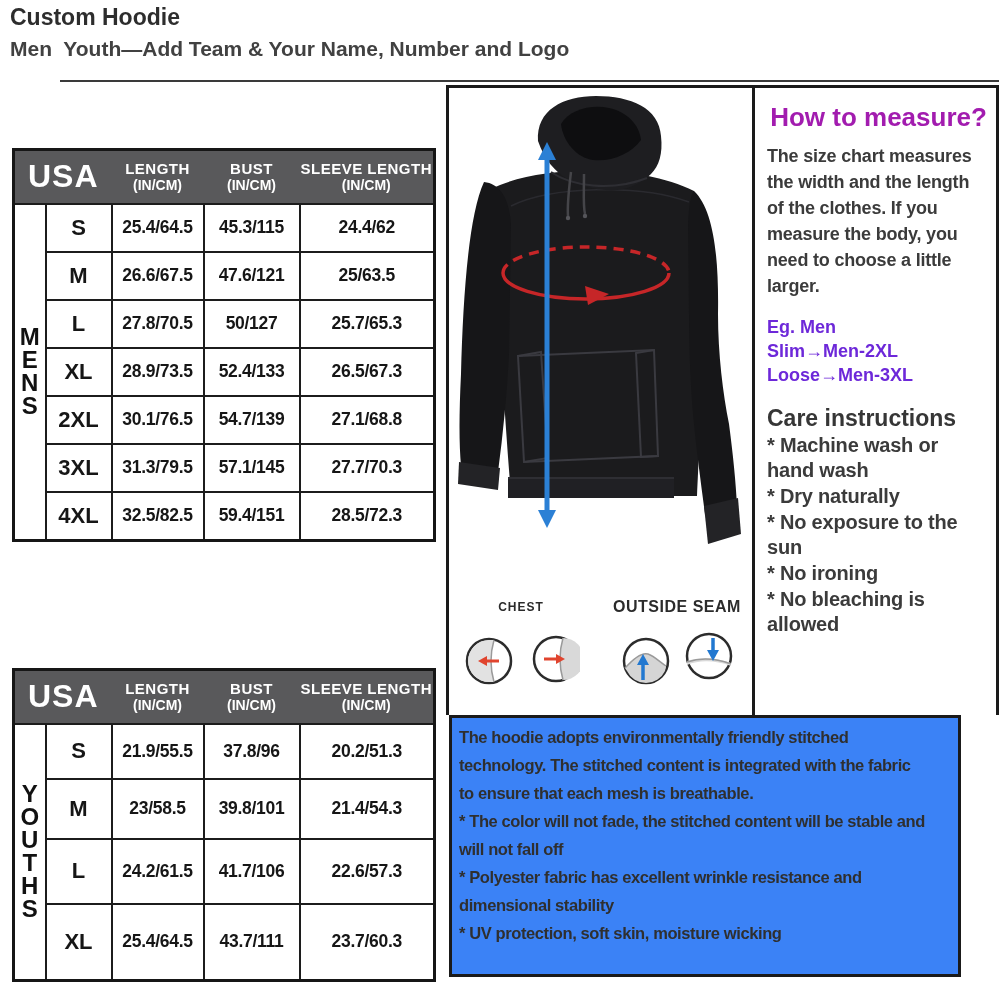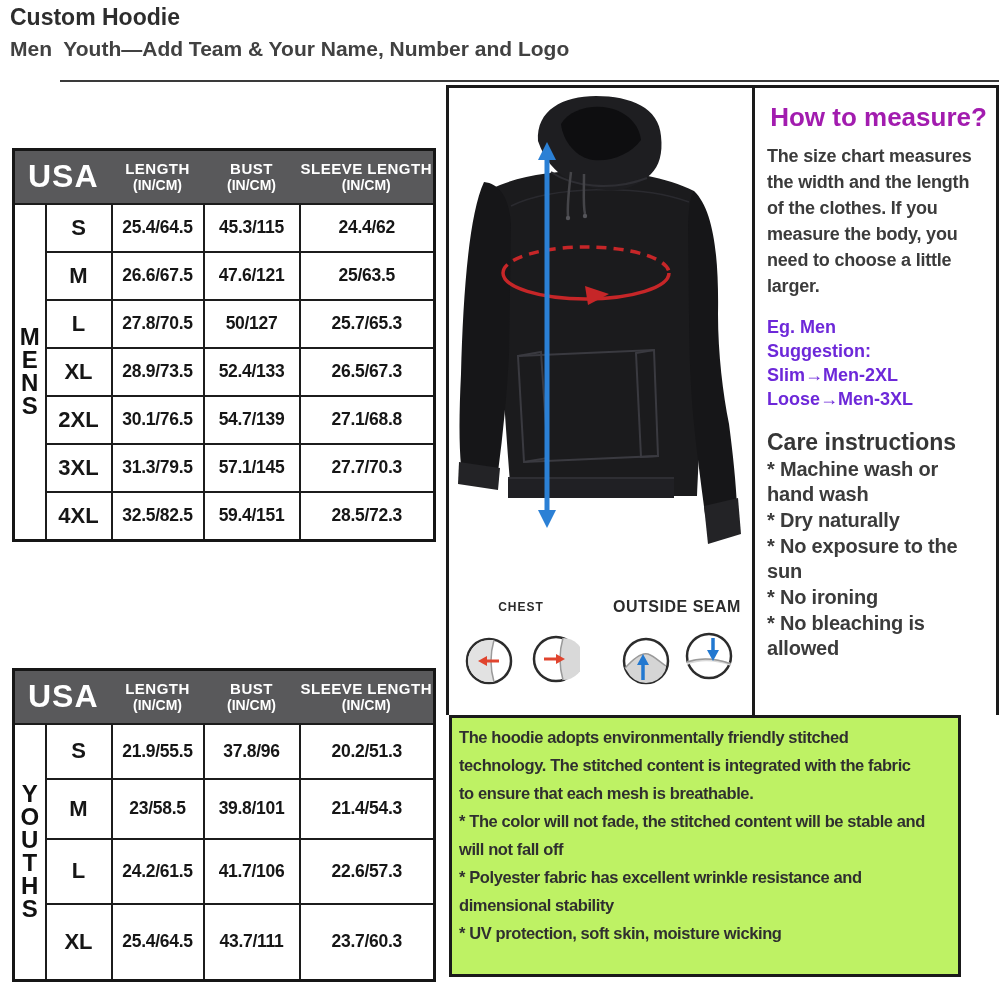--- a/index.html
+++ b/index.html
@@ -45,21 +45,21 @@
   .hm-care-heading{margin-top:18px;font-size:23px;font-weight:bold;color:#363636;}
   .hm-care-item{font-size:20px;font-weight:bold;line-height:25px;white-space:pre-line;letter-spacing:-0.2px;margin-top:1px;}
 
   .diagram-label{position:absolute;font-weight:bold;color:#2b2b2b;text-align:center;letter-spacing:1px;}
   .chest-label{left:22px;top:512px;width:100px;font-size:12px;}
   .seam-label{left:152px;top:510px;width:152px;font-size:16px;letter-spacing:.5px;}
   .fab-icon{position:absolute;width:48px;height:48px;}
 
   
   .desc-box{position:absolute;left:449px;top:715px;width:512px;height:262px;box-sizing:border-box;
-            border:3px solid #1a1a1a;background:#bef264;padding:5px 6px 0 7px;}
+            border:3px solid #1a1a1a;background:#3b82f6;padding:5px 6px 0 7px;}
   .desc-text{font-size:16.5px;font-weight:bold;color:#2f2f2f;line-height:28px;
              white-space:pre-line;letter-spacing:-0.4px;}
 
   .hoodie-svg{position:absolute;left:2px;top:6px;}
 </style>
 </head>
 <body>
 
 <div class="page">
 
@@ -277,21 +277,20 @@
     <div class="measure-cell">
       <div class="hm-heading">How to measure?</div>
       <div class="hm-body">The size chart measures
 the width and the length
 of the clothes.  If you
 measure the body, you
 need to choose a little
 larger.</div>
       <div class="hm-example">
         <div>Eg. Men</div>
-        <div>Suggestion:</div>
         <div>Slim→Men-2XL</div>
         <div>Loose→Men-3XL</div>
       </div>
       <div class="hm-care-heading">Care instructions</div>
       <div class="hm-care-item">* Machine wash or
 hand wash</div>
       <div class="hm-care-item">* Dry naturally</div>
       <div class="hm-care-item">* No exposure to the
 sun</div>
       <div class="hm-care-item">* No ironing</div>

